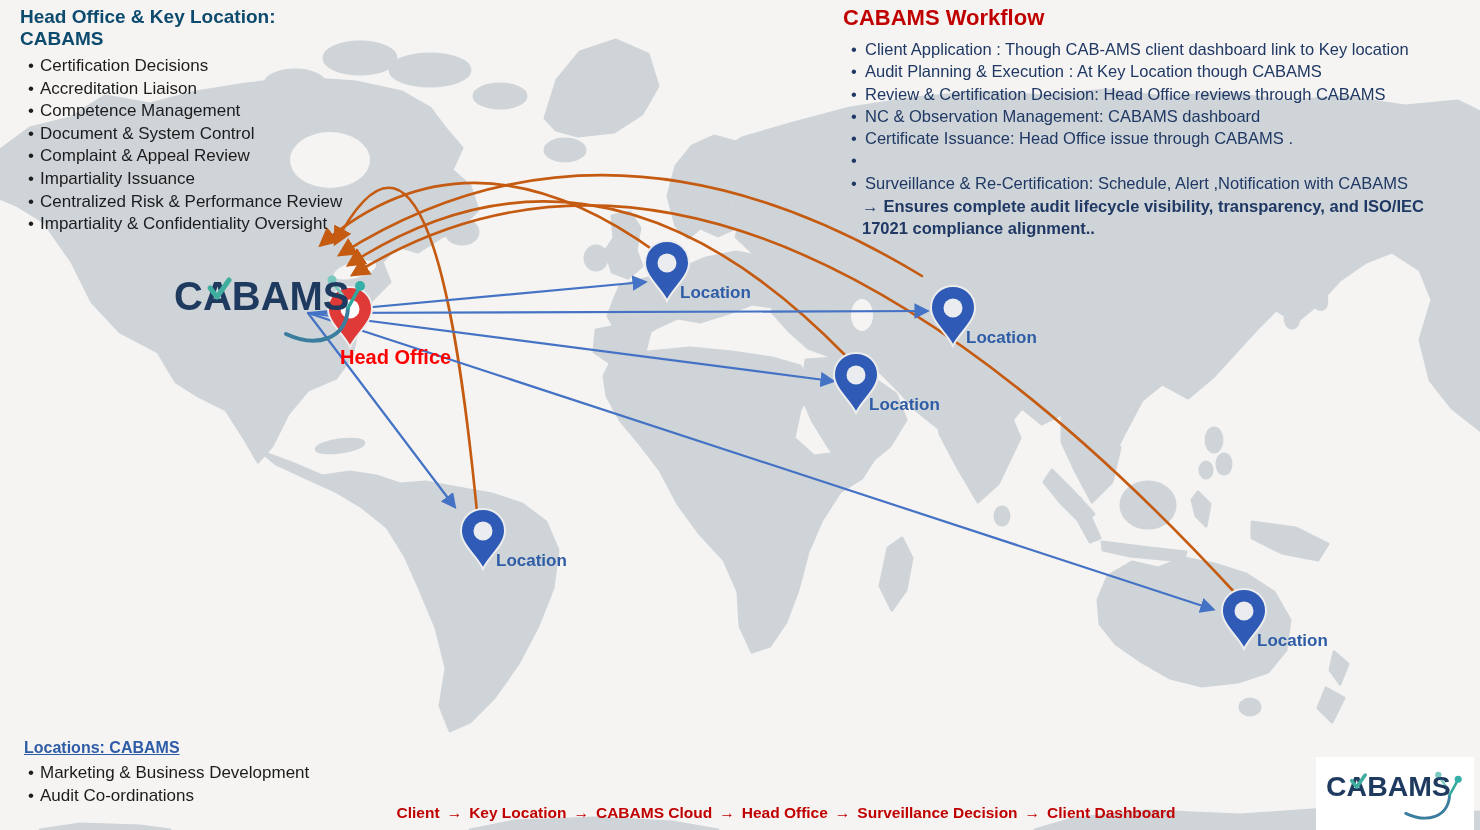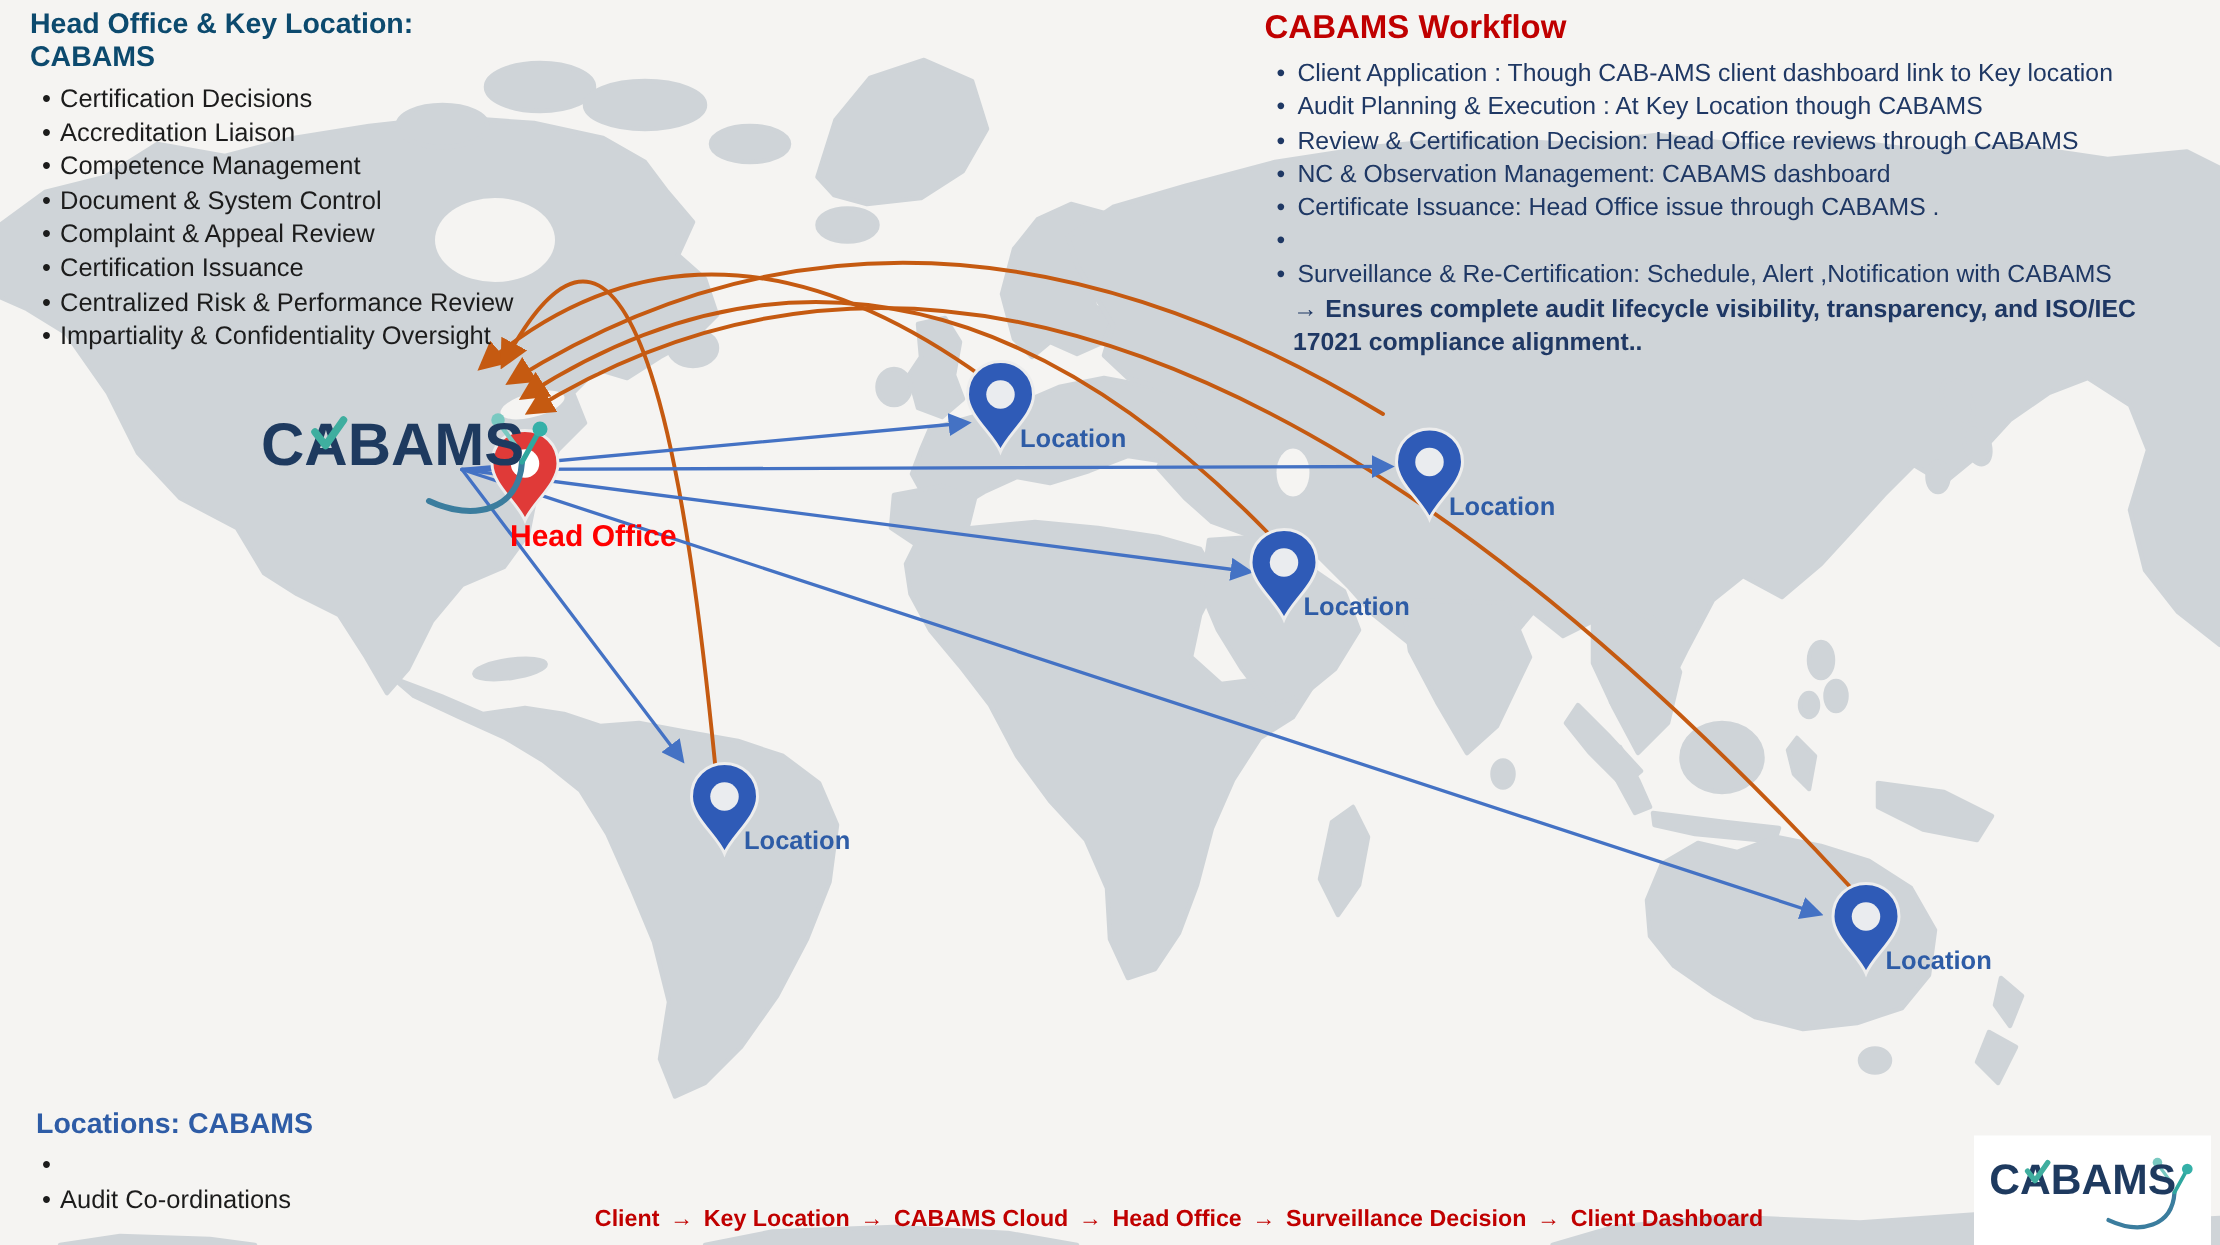--- a/index.html
+++ b/index.html
@@ -17,21 +17,21 @@
   
   .wf-panel{left:843px;top:5px;width:586px;}
   .wf-title{font-size:22px;font-weight:bold;color:#C00000;margin-bottom:7px;}
   .wf-item{display:flex;font-size:16.5px;color:#1F3864;line-height:22.3px;}
   .wf-item .dot{flex:0 0 22px;padding-left:8px;box-sizing:border-box;color:#1F3864;}
   .wf-item .bold{font-weight:normal;}
   .wf-footer{font-size:16.5px;font-weight:bold;color:#1F3864;line-height:22.3px;margin-top:1px;margin-left:19px;}
   .wf-footer .arr{margin-right:5px;font-weight:normal;}
   
   .loc-panel{left:16px;top:739px;width:360px;}
-  .loc-title{font-size:19px;font-weight:bold;color:#2E5CA6;margin-bottom:5px;padding-left:8px;}
+  .loc-title{font-size:16px;font-weight:bold;color:#2E5CA6;margin-bottom:5px;padding-left:8px;text-decoration:underline;}
   
   .flow-line{
     position:absolute;left:0;right:0;bottom:8px;text-align:center;
     font-size:15.5px;font-weight:bold;color:#C00000;transform:translateX(46px);
   }
   .flow-line .sep{margin:0 7px;}
   
   .logo-map{position:absolute;left:166px;top:256px;width:210px;height:100px;}
   .logo-box{
     position:absolute;left:1316px;top:757px;width:158px;height:73px;background:#ffffff;
@@ -183,21 +183,21 @@
         <div class="b-item">
           <span class="dot">•</span>
           <span>Document &amp; System Control</span>
         </div>
         <div class="b-item">
           <span class="dot">•</span>
           <span>Complaint &amp; Appeal Review</span>
         </div>
         <div class="b-item">
           <span class="dot">•</span>
-          <span>Certification Issuance</span>
+          <span>Impartiality Issuance</span>
         </div>
         <div class="b-item">
           <span class="dot">•</span>
           <span>Centralized Risk &amp; Performance Review</span>
         </div>
         <div class="b-item">
           <span class="dot">•</span>
           <span>Impartiality &amp; Confidentiality Oversight</span>
         </div>
       </div>
@@ -237,20 +237,21 @@
     <div class="wf-footer">
       <span class="arr">→</span><span>Ensures complete audit lifecycle visibility, transparency, and ISO/IEC 17021 compliance alignment..</span>
     </div>
   </div>
 
   <div class="panel loc-panel">
     <div class="loc-title">Locations: CABAMS</div>
     <div id="loc-items">
         <div class="b-item">
           <span class="dot">•</span>
+          <span>Marketing &amp; Business Development</span>
         </div>
         <div class="b-item">
           <span class="dot">•</span>
           <span>Audit Co-ordinations</span>
         </div>
       </div>
   </div>
 
   <div class="flow-line" id="flow-line"><span>Client</span><span class="sep">→</span><span>Key Location</span><span class="sep">→</span><span>CABAMS Cloud</span><span class="sep">→</span><span>Head Office</span><span class="sep">→</span><span>Surveillance Decision</span><span class="sep">→</span><span>Client Dashboard</span></div>
 

